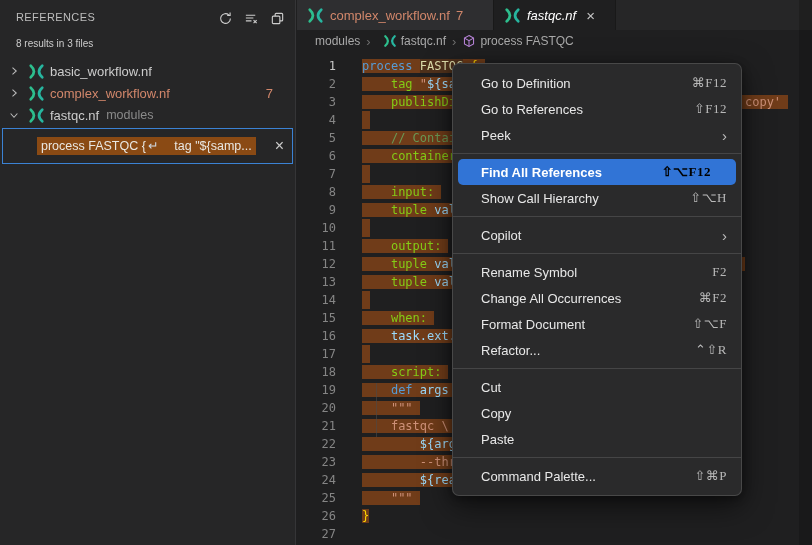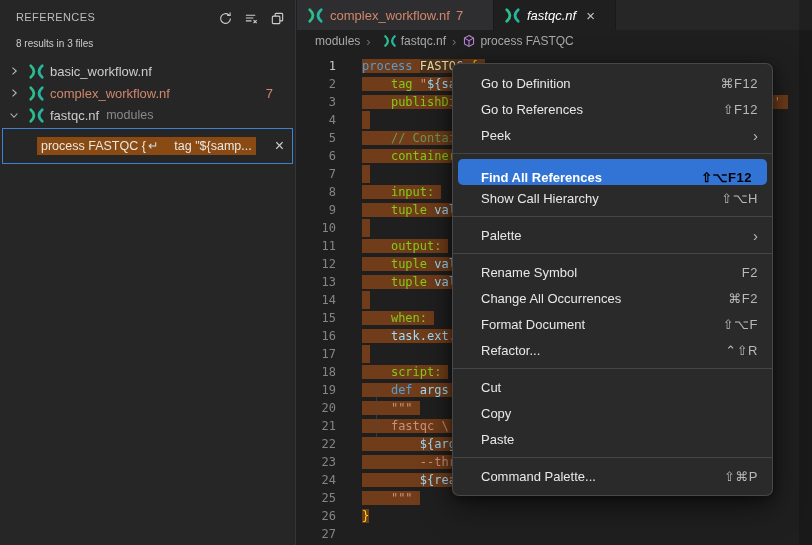--- a/index.html
+++ b/index.html
@@ -61,29 +61,29 @@
   .sel{background:var(--selection);}
   .sel.pad{padding-right:7px;}
   .sel.stub{display:inline-block;width:8px;height:18px;vertical-align:top;}
   .kw{color:#569cd6;} .fn{color:#84cc16;} .str{color:#ce9178;} .cmt{color:#6a9955;}
   .ip{color:#9cdcfe;} .br{color:#ffd700;} .pl{color:#d4d4d4;}
   .hl{color:#dcdcaa;background:var(--word_highlight);}
   #indent-guide{position:absolute;left:79px;top:383px;width:1px;height:54px;background:#4a4a4a;opacity:.6;}
   #right-shade{position:absolute;right:0;top:0;width:13px;height:545px;background:rgba(0,0,0,0.18);}
 
   
-  #ctx-menu{position:absolute;left:452px;top:63px;width:321px;box-sizing:border-box;
+  #ctx-menu{position:absolute;left:452px;top:63px;width:290px;box-sizing:border-box;
             background:#2a2a2b;border:1px solid rgba(255,255,255,0.14);border-radius:7px;
             padding:6px 0;box-shadow:0 10px 30px rgba(0,0,0,0.55),0 2px 8px rgba(0,0,0,0.4);
             font-size:13px;z-index:10;}
   .mi{height:26px;display:flex;align-items:center;padding:0 14px 0 28px;color:#e8e8e8;}
-  .mi .sc{margin-left:auto;color:#b9b9b9;letter-spacing:.5px;}
+  .mi .sc{margin-left:auto;color:#b9b9b9;letter-spacing:.5px;font-family:Liberation Serif, serif;}
   .mi .chev{margin-left:auto;color:#bdbdbd;font-size:15px;}
-  .mi.hl{background:var(--accent);margin:0 5px;padding:0 15px 0 23px;border-radius:5px;
-         color:#ffffff;font-weight:bold;align-items:flex-end;}
+  .mi.hl{background:var(--accent);margin:0 5px;padding:0 25px 0 23px;border-radius:5px;
+         color:#ffffff;font-weight:bold;}
   .mi.hl .sc{color:#000000;font-weight:bold;}
   .msep{height:1px;background:rgba(255,255,255,0.13);margin:5px 0;}
 </style>
 </head>
 <body>
 
 <div id="root">
 
   <aside id="sidebar">
     <div class="sb-head">
@@ -324,21 +324,21 @@
       <div class="mi hl">
         <span class="lab">Find All References</span>
         <span class="sc">⇧⌥F12</span>
       </div>
       <div class="mi">
         <span class="lab">Show Call Hierarchy</span>
         <span class="sc">⇧⌥H</span>
       </div>
       <div class="msep"></div>
       <div class="mi">
-        <span class="lab">Palette</span>
+        <span class="lab">Copilot</span>
         <span class="chev">›</span>
       </div>
       <div class="msep"></div>
       <div class="mi">
         <span class="lab">Rename Symbol</span>
         <span class="sc">F2</span>
       </div>
       <div class="mi">
         <span class="lab">Change All Occurrences</span>
         <span class="sc">⌘F2</span>

